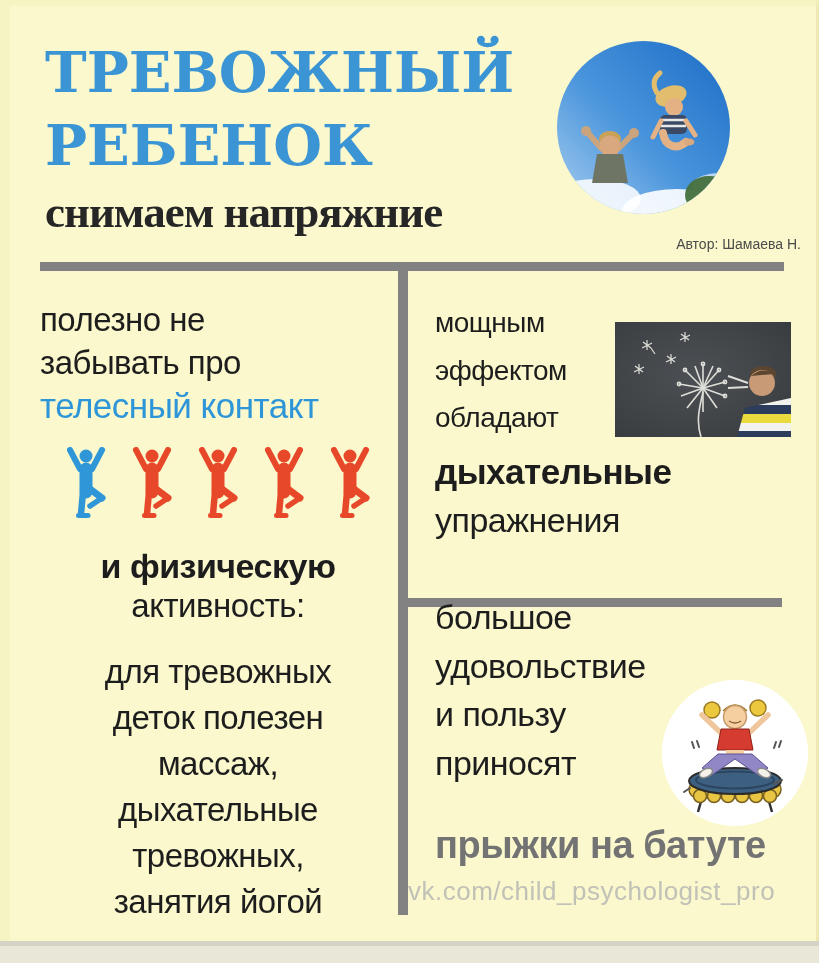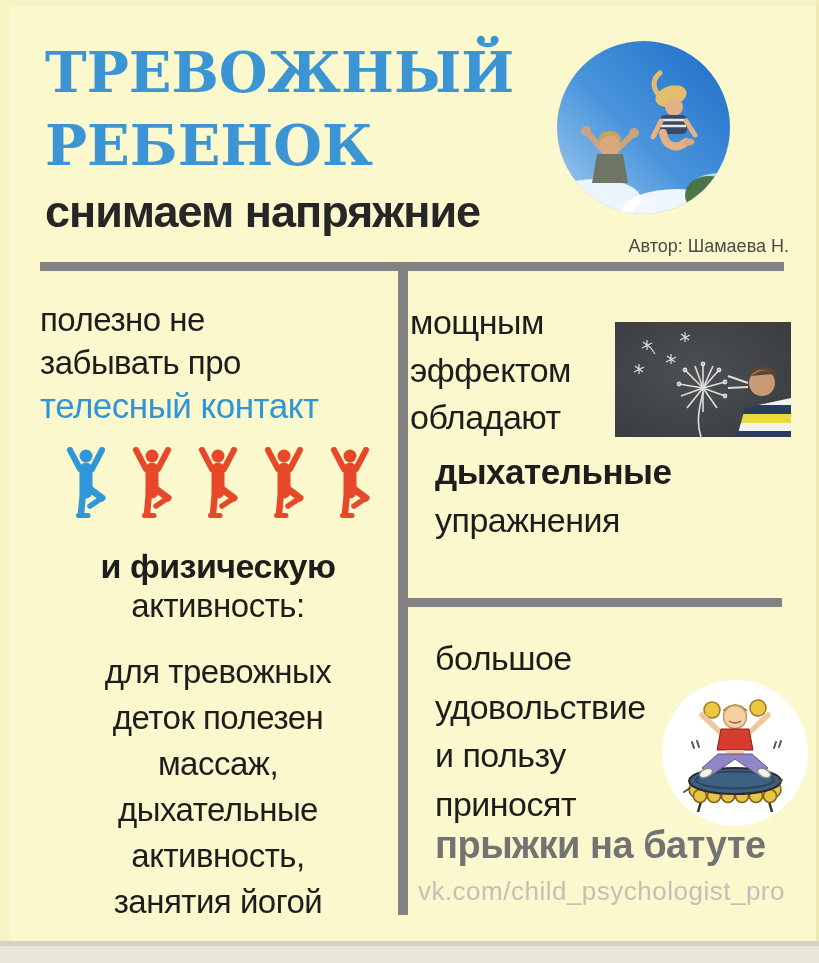--- a/index.html
+++ b/index.html
@@ -13,26 +13,26 @@
     box-sizing:border-box;
   }
   
   .title{
     position:absolute; left:45px; top:36px;
     font-family:"DejaVu Serif", serif; font-weight:700;
     font-size:56px; line-height:73px; color:#3b95d5; letter-spacing:0px;
   }
   .subtitle{
     position:absolute; left:45px; top:186px;
-    font-family:Liberation Sans, sans-serif; font-weight:700;
+    font-family:Liberation Serif, serif; font-weight:700;
     font-size:45px; color:#262626; letter-spacing:-1px;
   }
   .author{
-    position:absolute; right:30px; top:236px;
-    font-size:18px; color:#4a4a4a; letter-spacing:0px;
+    position:absolute; right:18px; top:236px;
+    font-size:14px; color:#4a4a4a; letter-spacing:0px;
   }
   .sky-circle{
     position:absolute; left:557px; top:41px; width:173px; height:173px;
     border-radius:50%; overflow:hidden;
   }
   
   .bar{position:absolute; background:#828282;}
   .bar-top{left:40px; top:262px; width:744px; height:9px;}
   .bar-vert{left:398px; top:262px; width:10px; height:653px;}
   .bar-mid{left:398px; top:598px; width:384px; height:9px;}
@@ -56,46 +56,46 @@
     letter-spacing:-0.5px;
   }
   .lp-bold{font-size:34px; font-weight:700; line-height:41px;}
   .lp-act{font-size:33px; line-height:37px;}
   .lp-list{
     position:absolute; left:40px; top:621px; width:356px; text-align:center;
     font-size:33px; line-height:46px; letter-spacing:-0.5px;margin-top:28px;
   }
   
   .rt-text1{
-    position:absolute; left:410px; top:299px;
-    font-size:34px; line-height:47.5px; letter-spacing:-0.5px;
+    position:absolute; left:435px; top:299px;
+    font-size:28px; line-height:47.5px; letter-spacing:-0.5px;
   }
   .rt-photo{
     position:absolute; left:615px; top:322px; width:176px; height:115px; overflow:hidden;
   }
   .rt-text2{
     position:absolute; left:435px; top:448px;
     font-size:34px; line-height:48px; letter-spacing:-0.5px;
   }
   .rt-bold{font-weight:700; font-size:35px;}
   
   .rb-text{
-    position:absolute; left:435px; top:634px;
+    position:absolute; left:435px; top:593px;
     font-size:34px; line-height:48.5px; letter-spacing:-0.5px;
   }
   .rb-highlight{
     position:absolute; left:435px; top:824px;
     font-size:38px; font-weight:700; color:#737373; letter-spacing:-0.5px;
   }
   .tramp-circle{
     position:absolute; left:662px; top:680px; width:146px; height:146px;
     border-radius:50%; background:#ffffff; overflow:hidden;
   }
   .vk-link{
-    position:absolute; left:408px; top:876px; width:377px; text-align:right;
+    position:absolute; left:408px; top:876px; width:377px; text-align:left;
     font-size:26px; color:#c1c1b8; letter-spacing:0.5px;
   }
 </style>
 </head>
 <body>
 
 <div class="poster">
 
   <div class="title">
     <div>ТРЕВОЖНЫЙ</div>
@@ -225,21 +225,21 @@
   <div class="lp-mid">
     <div class="lp-bold">и физическую</div>
     <div class="lp-act">активность:</div>
   </div>
 
   <div class="lp-list">
     <div>для тревожных</div>
     <div>деток полезен</div>
     <div>массаж,</div>
     <div>дыхательные</div>
-    <div>активность,</div>
+    <div>тревожных,</div>
     <div>занятия йогой</div>
   </div>
 
   <div class="rt-text1">
     <div>мощным</div>
     <div>эффектом</div>
     <div>обладают</div>
   </div>
 
   <div class="rt-photo">

